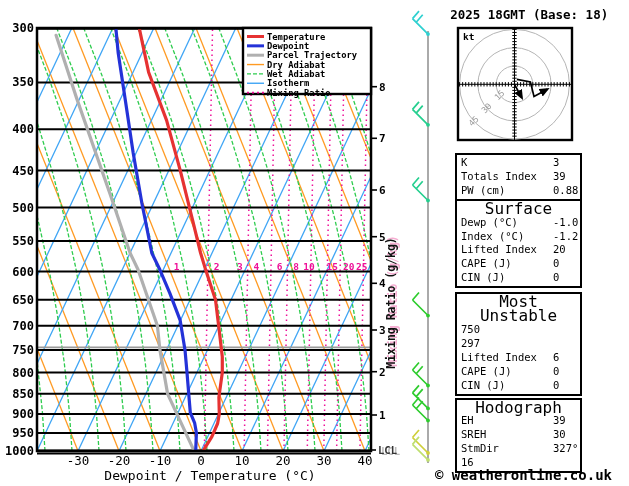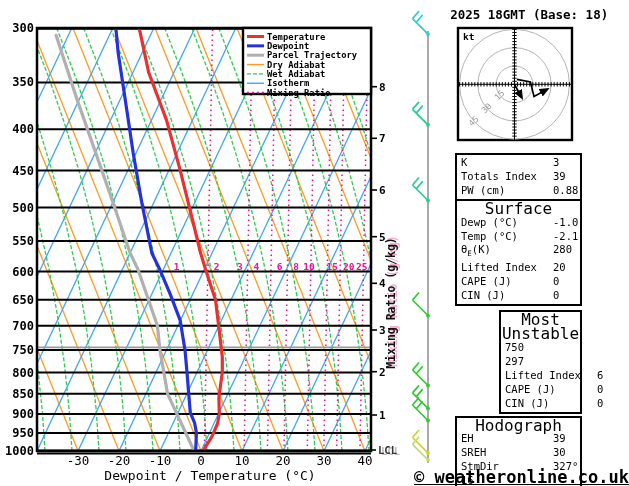--- a/index.html
+++ b/index.html
@@ -7,24 +7,24 @@
         font-family:"DejaVu Sans Mono","Liberation Mono",monospace;color:#000;}
   .abs{position:absolute;}
   .hpa{left:6px;top:3px;font-size:11.5px;font-weight:bold;}
   .title{left:55px;top:6px;font-size:15px;font-weight:bold;letter-spacing:.5px;white-space:pre;}
   .kmasl{left:396px;top:1px;font-size:11px;font-weight:bold;line-height:12px;text-align:left;}
   .datetime{left:405px;top:7px;font-size:12.5px;font-weight:bold;white-space:nowrap;}
   .xlabel{left:60px;top:468px;width:300px;text-align:center;font-size:13px;}
   .mixlabel{left:391px;top:303px;transform:translate(-50%,-50%) rotate(-90deg);
             white-space:nowrap;font-size:11.5px;font-weight:bold;color:#111;
             text-shadow:2px 2px 0 #f6aed2;}
-  .footer{right:0;top:467px;font-size:17px;font-weight:bold;text-decoration:underline;}
+  .footer{right:17px;top:467px;font-size:14px;font-weight:bold;}
   #infotable{left:455px;top:155px;width:127px;}
   .sec{border:2px solid #000;background:#fff;margin-top:-2px;padding:1px 0;}
-  .sec.gap4{margin-top:4px;margin-left:44px;} .sec.gap2{margin-top:2px;}
+  .sec.gap4{margin-top:4px;} .sec.gap2{margin-top:2px;}
   .sec-title{text-align:center;font-size:16px;line-height:13.9px;}
   .trow{display:grid;grid-template-columns:92px auto;font-size:10.5px;line-height:13.9px;padding:0 0 0 4px;}
   .trow sub{font-size:7.5px;}
   .trow .v{text-align:left;}
   svg text{font-family:"DejaVu Sans Mono","Liberation Mono",monospace;}
 </style>
 </head>
 <body>
 
 <div class="page">
@@ -339,26 +339,22 @@
           <span class="v">0.88</span>
         </div>
       </div>
       <div class="sec">
         <div class="sec-title">Surface</div>
         <div class="trow">
           <span>Dewp (°C)</span>
           <span class="v">-1.0</span>
         </div>
         <div class="trow">
-          <span>Temp (°C)</span>
-          <span class="v">-2.1</span>
-        </div>
-        <div class="trow">
-          <span>θ<sub>E</sub>(K)</span>
-          <span class="v">280</span>
+          <span>Index (°C)</span>
+          <span class="v">-1.2</span>
         </div>
         <div class="trow">
           <span>Lifted Index</span>
           <span class="v">20</span>
         </div>
         <div class="trow">
           <span>CAPE (J)</span>
           <span class="v">0</span>
         </div>
         <div class="trow">

